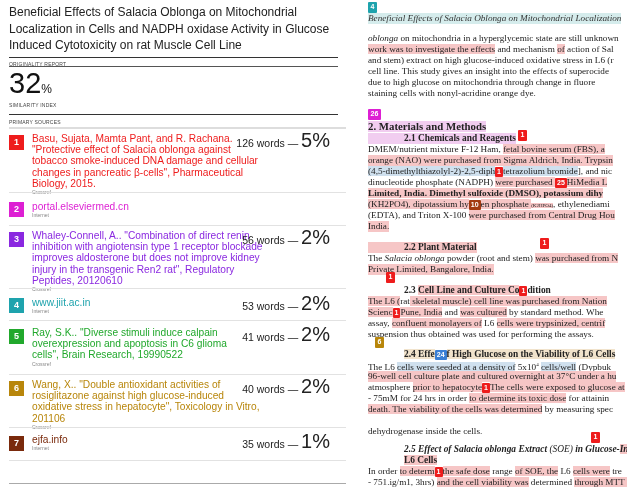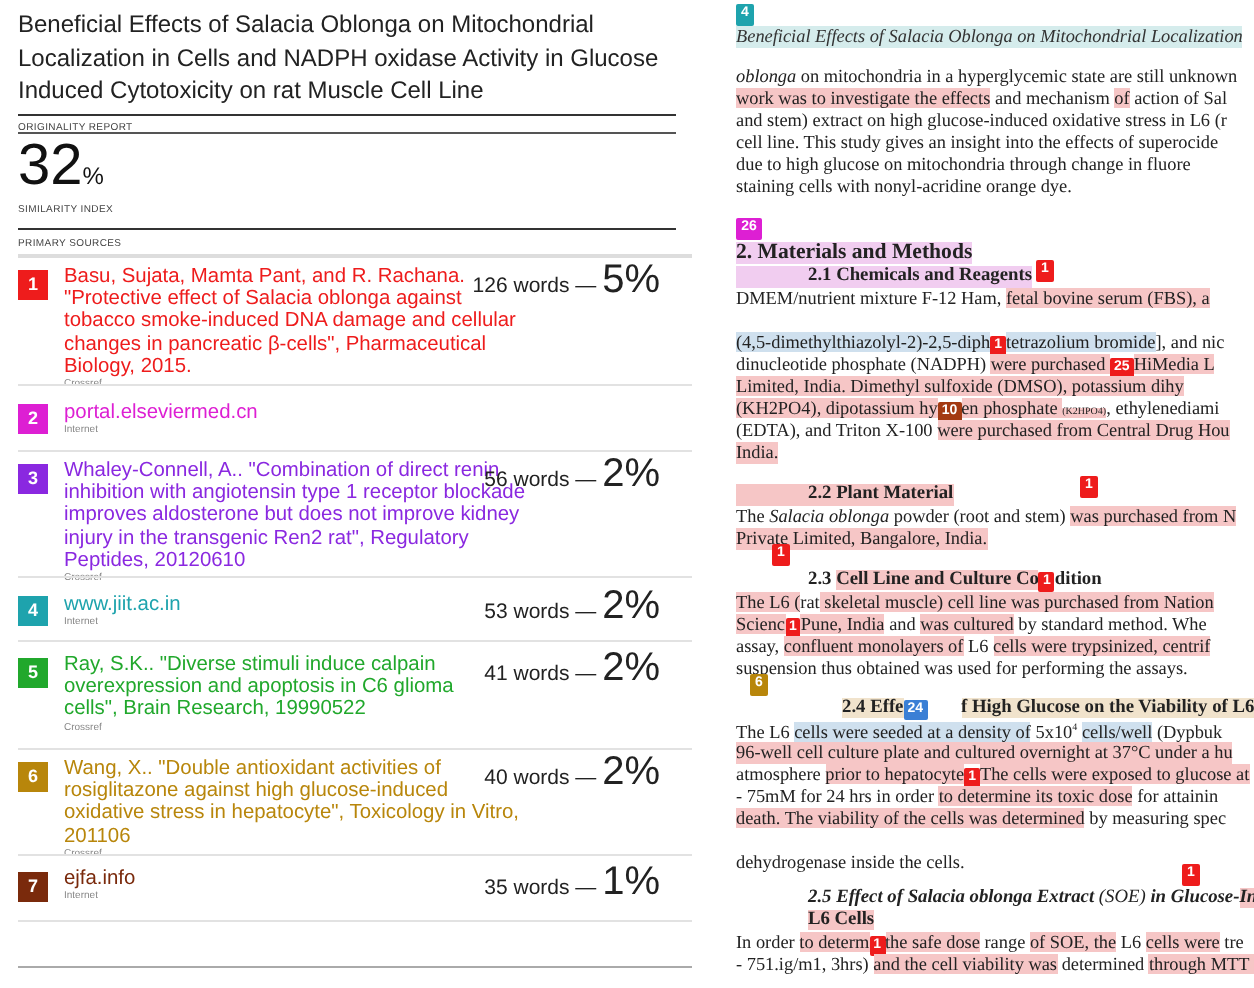--- a/index.html
+++ b/index.html
@@ -17,21 +17,21 @@
   .kind{display:block;font-size:5px;color:#888;line-height:7px;}
   .words{position:absolute;right:16px;font-size:10.5px;color:#222;white-space:nowrap;}
   .words .p{font-size:20px;}
   .right{position:absolute;left:346px;top:0;width:281px;height:494px;background:#fff;overflow:hidden;font-family:"Liberation Serif",serif;color:#222;}
   .rline{position:absolute;left:22px;white-space:nowrap;font-size:9.2px;line-height:10.5px;}
   .h2{font-weight:bold;font-size:10.8px;}
   .h3{font-weight:bold;font-size:9.4px;padding-left:36px;}
   .hl-red{background:#f6c6c6;}
   .hl-blue{background:#cfe0ee;}
   .hl-pink{background:#f1cdf0;}
-  .hl-tan{background:#f1e3cc;margin-left:17px;}
+  .hl-tan{background:#f1e3cc;}
   .hl-cyan{background:#d5ecec;}
   .mark{display:inline-block;color:#fff;font-family:"Liberation Sans",sans-serif;font-size:7px;font-weight:bold;padding:0 2px;line-height:10px;border-radius:1px;}
   .fmark{position:absolute;color:#fff;font-family:"Liberation Sans",sans-serif;font-size:7px;font-weight:bold;text-align:center;line-height:10px;height:11px;border-radius:1px;}
 </style>
 </head>
 <body>
 
 <div class="left">
   <div class="title">Beneficial Effects of Salacia Oblonga on Mitochondrial Localization in Cells and NADPH oxidase Activity in Glucose Induced Cytotoxicity on rat Muscle Cell Line</div>
   <div class="rule" style="top:57px;width:329px;"></div>
@@ -96,23 +96,24 @@
   <div class="rline" style="top:66px;">cell line. This study gives an insight into the effects of superocide</div>
   <div class="rline" style="top:77px;">due to high glucose on mitochondria through change in fluore</div>
   <div class="rline" style="top:88px;">staining cells with nonyl-acridine orange dye.</div>
 
   <span class="fmark" style="left:22px;top:109px;width:13px;background:#dd1fd3;">26</span>
   <div class="rline h2 hl-pink" style="top:121px;">2. Materials and Methods</div>
   <div class="rline h3 hl-pink" style="top:133px;">2.1 Chemicals and Reagents</div>
   <span class="fmark" style="left:172px;top:130px;width:9px;background:#ee1c1c;">1</span>
 
   <div class="rline" style="top:144px;"><span>DMEM/nutrient mixture F-12 Ham, </span><span class="hl-red">fetal bovine serum (FBS), a</span></div>
+  <div class="rline hl-red" style="top:155px;">orange (NAO) were purchased from Sigma Aldrich, India. Trypsin</div>
   <div class="rline" style="top:166px;"><span class="hl-blue">(4,5-dimethylthiazolyl-2)-2,5-diph</span><span class="mark" style="background:#ee1c1c;">1</span><span class="hl-blue">tetrazolium bromide</span><span>], and nic</span></div>
   <div class="rline" style="top:177px;"><span>dinucleotide phosphate (NADPH) </span><span class="hl-red">were purchased </span><span class="mark" style="background:#ee1c1c;">25</span><span class="hl-red">HiMedia L</span></div>
-  <div class="rline" style="top:188px;"><span class="hl-red">Limited, </span><span class="hl-red">India.</span><span class="hl-red"> Dimethyl sulfoxide (DMSO), potassium dihy</span></div>
+  <div class="rline" style="top:188px;font-weight:bold;"><span class="hl-red">Limited, </span><span class="hl-red">India.</span><span class="hl-red"> Dimethyl sulfoxide (DMSO), potassium dihy</span></div>
   <div class="rline" style="top:199px;"><span class="hl-red">(KH2PO4), dipotassium hy</span><span class="mark" style="background:#a33a12;">10</span><span class="hl-red">en phosphate </span><span class="hl-red" style="font-size:5px;">(K2HPO4)</span><span>, ethylenediami</span></div>
   <div class="rline" style="top:210px;"><span>(EDTA), and Triton X-100 </span><span class="hl-red">were purchased from Central Drug Hou</span></div>
   <div class="rline hl-red" style="top:221px;">India.</div>
 
   <div class="rline h3 hl-red" style="top:242px;">2.2 Plant Material</div>
   <span class="fmark" style="left:194px;top:238px;width:9px;background:#ee1c1c;">1</span>
   <div class="rline" style="top:253px;"><span>The </span><i>Salacia oblonga</i><span> powder (root and stem) </span><span class="hl-red">was purchased from N</span></div>
   <div class="rline hl-red" style="top:264px;">Private Limited, Bangalore, India.</div>
   <span class="fmark" style="left:40px;top:272px;width:9px;background:#ee1c1c;">1</span>
 

